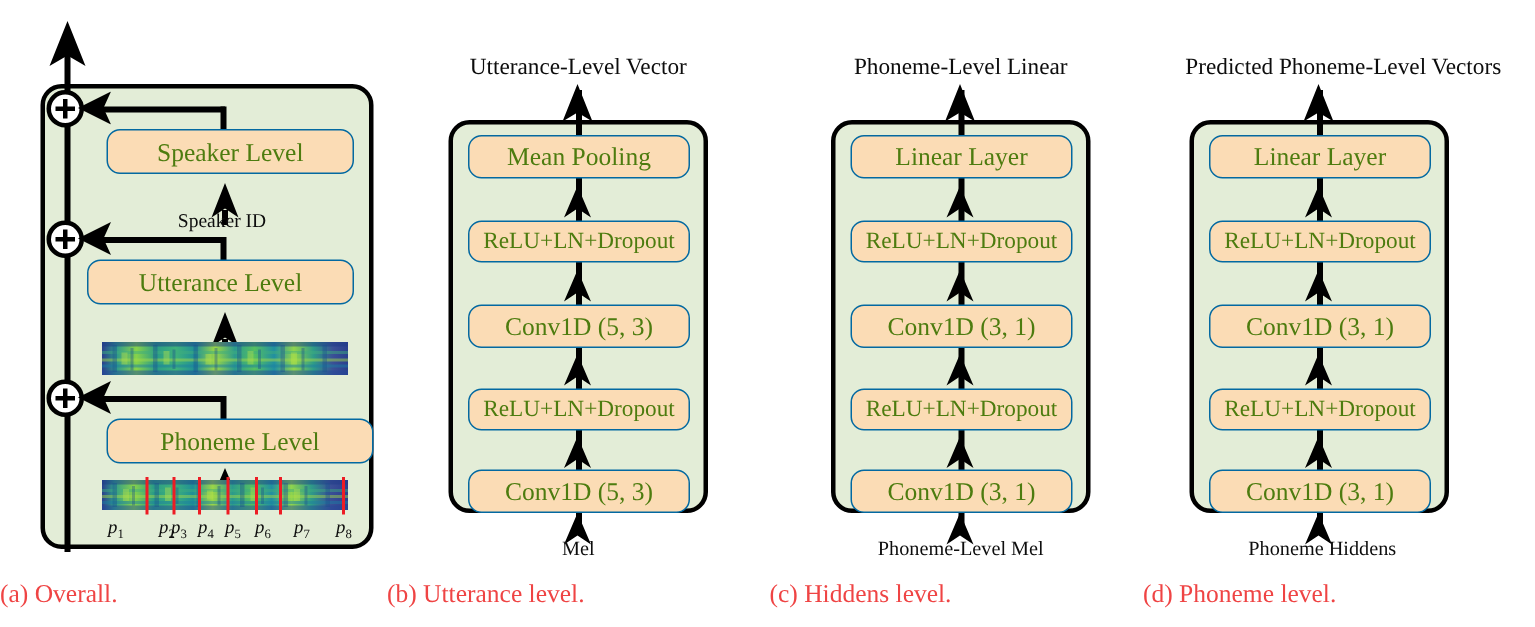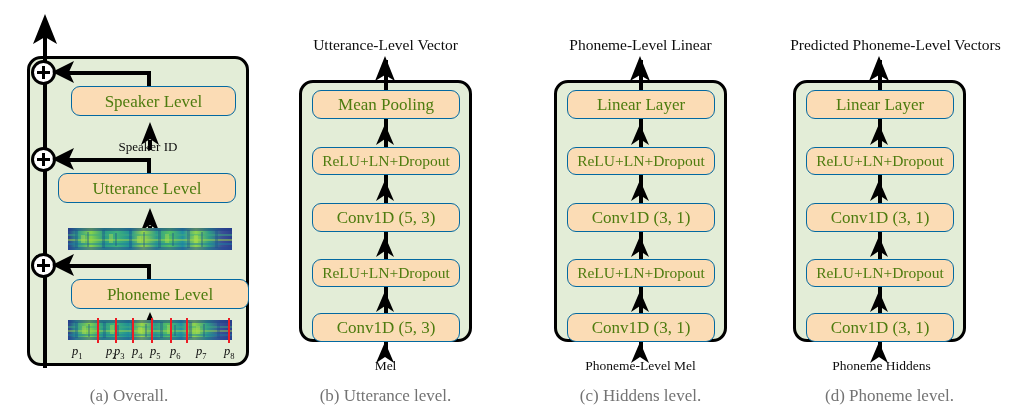--- a/index.html
+++ b/index.html
@@ -2,22 +2,22 @@
 <html><head>
 <meta charset="utf-8">
 <style>
   html,body{margin:0;padding:0;background:#ffffff;}
   body{
     width:1023px;height:418px;position:relative;overflow:hidden;
     font-family:"Liberation Serif",serif;color:#111;
   }
   .panel{position:absolute;top:0;height:418px;}
   .caption{
-    position:absolute;left:0;width:100%;text-align:center;
-    font-size:17px;font-family:"Liberation Serif",serif;color:#737373;
+    position:absolute;left:0;width:100%;text-align:left;
+    font-size:17px;font-family:"Liberation Serif",serif;color:#ef4444;
   }
   .toplabel{
     position:absolute;left:0;width:100%;text-align:center;
     font-size:15.5px;font-family:"Liberation Serif",serif;color:#0d0d0d;
     white-space:nowrap;
   }
   .botlabel{
     position:absolute;left:0;width:100%;text-align:center;
     font-size:13.5px;font-family:"Liberation Serif",serif;color:#0d0d0d;
     white-space:nowrap;

